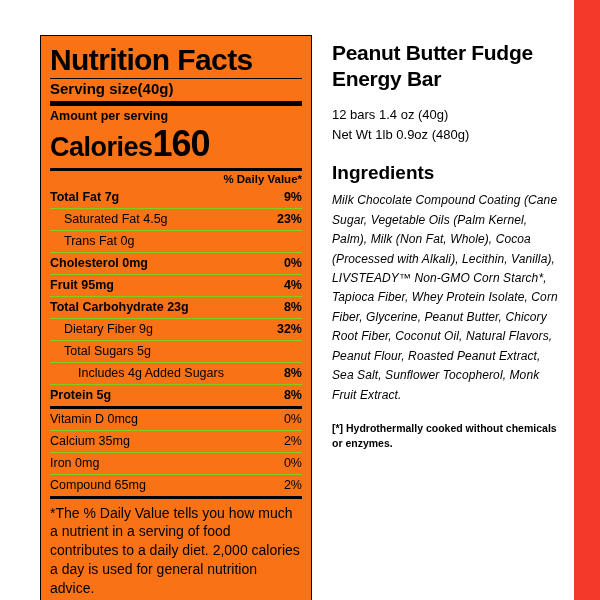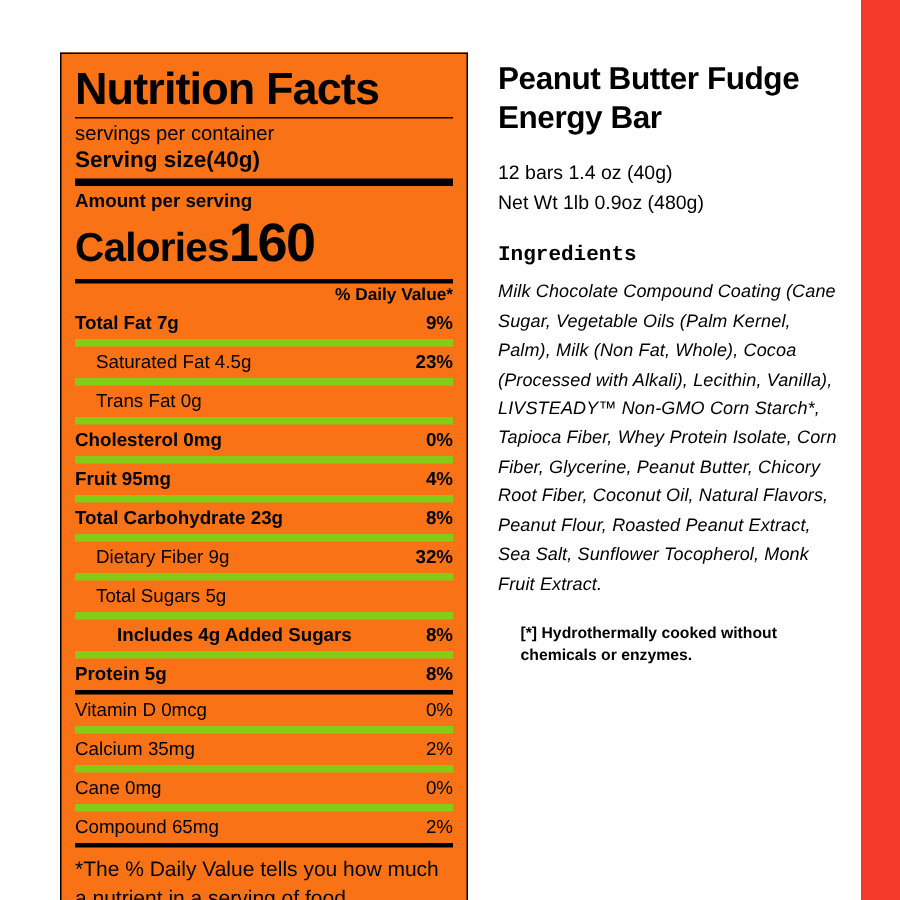--- a/index.html
+++ b/index.html
@@ -90,29 +90,29 @@
     font-size: 11.5px;
     font-weight: bold;
     padding: 2px 0 2px 0;
   }
   .nf-row {
     display: flex;
     justify-content: space-between;
     align-items: baseline;
     font-size: 12.5px;
     padding: 3px 0 3px 0;
-    border-top: 5px solid #84cc16;
+    border-top: 1px solid #84cc16;
     line-height: 1.2;
   }
   .nf-row.first { border-top: none; }
   .nf-row .lbl { padding-right: 6px; }
   .nf-row .val { font-weight: bold; white-space: nowrap; }
   .b { font-weight: bold; }
   .indent1 { padding-left: 14px; }
-  .indent2 { padding-left: 28px; font-weight: bold; }
+  .indent2 { padding-left: 28px; }
 
   .nf-vit-block .nf-row { font-size: 12.5px; }
   .nf-footnote {
     font-size: 14px;
     line-height: 1.35;
     padding: 5px 0 0 0;
   }
 
   
   .right-col {
@@ -126,53 +126,50 @@
     font-weight: bold;
     line-height: 1.22;
     letter-spacing: -0.3px;
     margin: 0 0 14px 0;
   }
   .pack-line {
     font-size: 13px;
     line-height: 1.5;
   }
   .ingredients-head {
-    font-size: 14px;
+    font-size: 19px;
     font-weight: bold;
     margin: 18px 0 7px 0;
-    font-family: Liberation Mono, monospace;
   }
   .ingredients-body {
     font-size: 12px;
     line-height: 1.62;
     letter-spacing: 0.1px;
     font-style: italic;
   }
   .footnote-small {
     font-size: 10.5px;
     font-weight: bold;
     line-height: 1.45;
     margin-top: 16px;
-    margin-left: 15px;
   }
 </style>
 </head>
 <body>
 
 <div class="page">
 
   <div class="red-bar"></div>
 
   <div class="nf-panel">
 
     <div class="nf-title">Nutrition Facts</div>
 
     <div class="rule-thin"></div>
 
-    <div class="nf-servings">servings per container</div>
 
     <div class="nf-servingsize-row">
       <span>Serving size</span>
       <span>(40g)</span>
     </div>
 
     <div class="rule-med"></div>
 
     <div class="nf-amount">Amount per serving</div>
 
@@ -233,21 +230,21 @@
     <div class="nf-vit-block">
       <div class="nf-row first">
         <span class="lbl">Vitamin D 0mcg</span>
         <span class="val" style="font-weight:normal">0%</span>
       </div>
       <div class="nf-row">
         <span class="lbl">Calcium 35mg</span>
         <span class="val" style="font-weight:normal">2%</span>
       </div>
       <div class="nf-row">
-        <span class="lbl">Cane 0mg</span>
+        <span class="lbl">Iron 0mg</span>
         <span class="val" style="font-weight:normal">0%</span>
       </div>
       <div class="nf-row">
         <span class="lbl">Compound 65mg</span>
         <span class="val" style="font-weight:normal">2%</span>
       </div>
     </div>
 
     <div class="rule-mid"></div>
 

